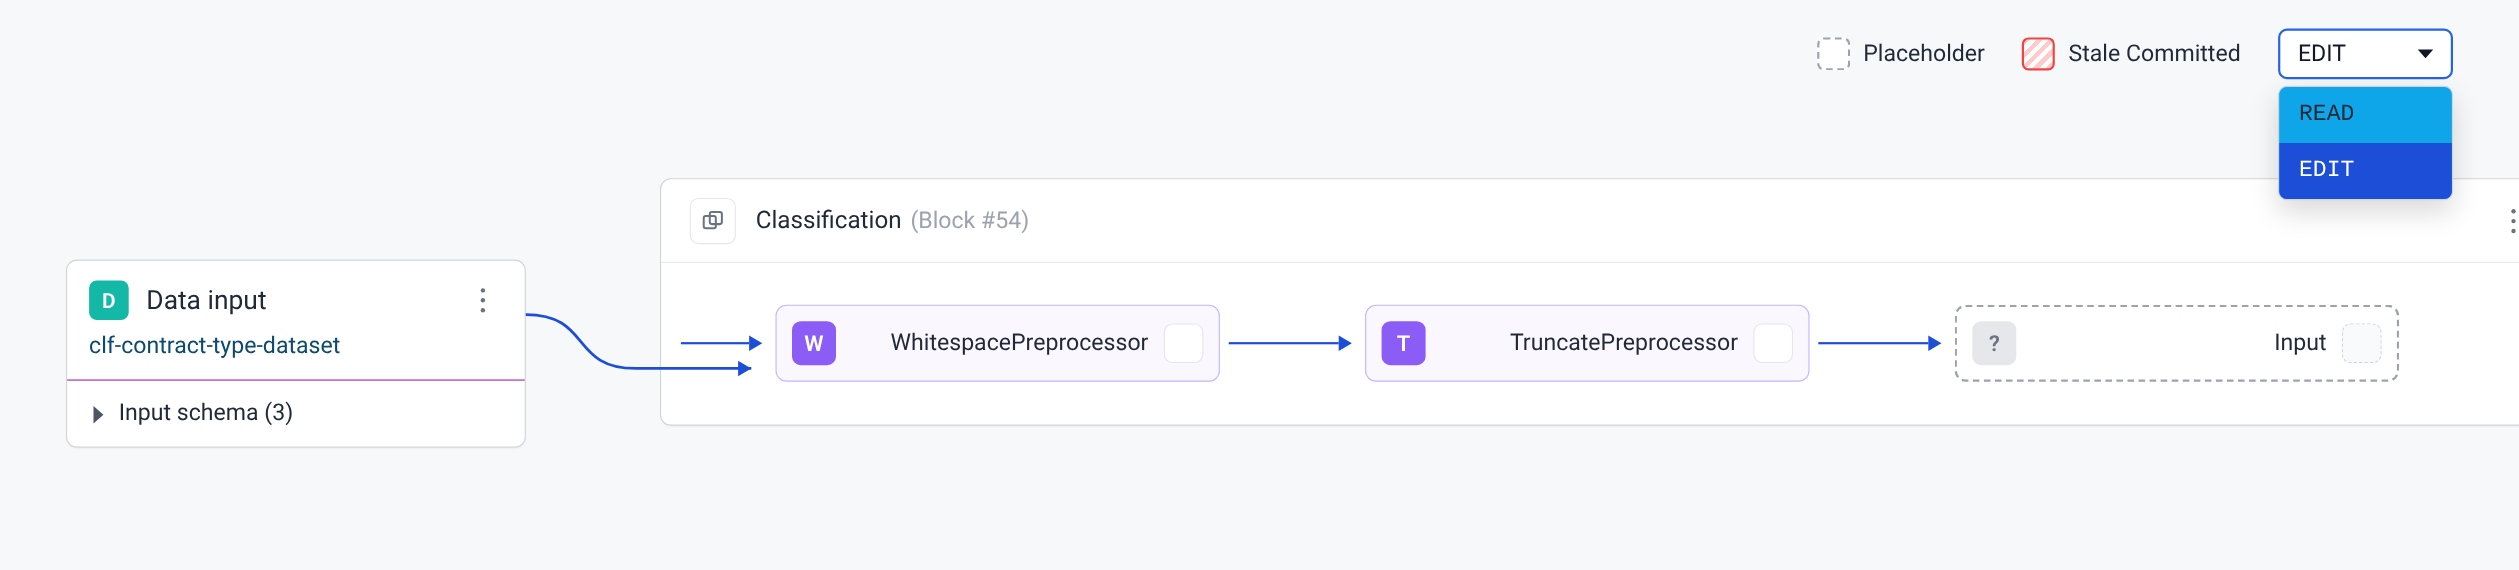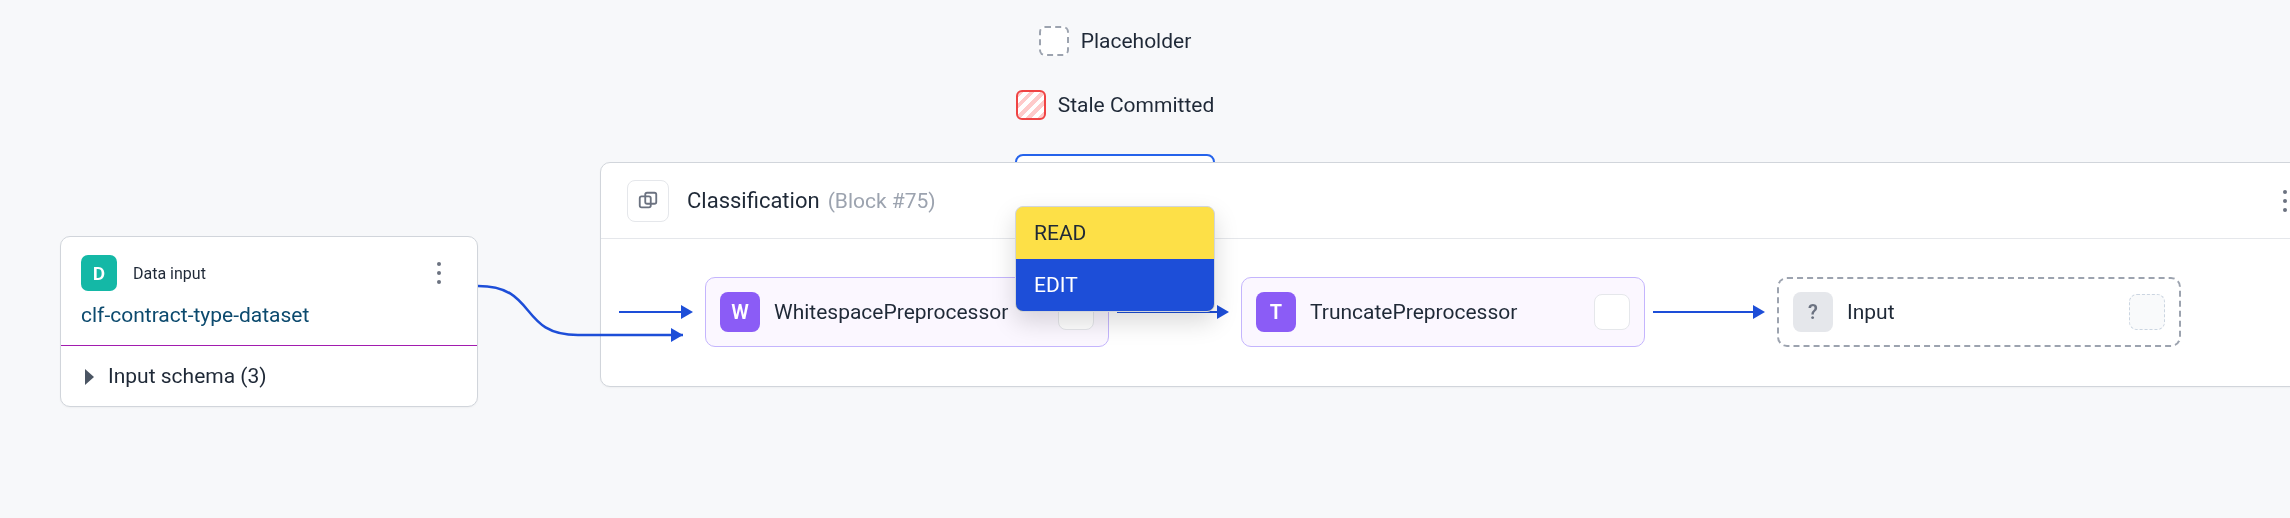--- a/index.html
+++ b/index.html
@@ -18,21 +18,20 @@
   
   .legend {
     position: absolute;
     top: 26px;
     left: 0;
     right: 60px;
     display: flex;
     justify-content: flex-end;
     align-items: center;
     gap: 34px;
-    flex-direction: column;
   }
   .legend-item {
     display: flex;
     align-items: center;
     gap: 12px;
   }
   .swatch {
     width: 30px;
     height: 30px;
     border-radius: 6px;
@@ -47,21 +46,21 @@
     background: #fff;
   }
   .swatch-stale {
     border: 2px solid #ef4444;
     background: repeating-linear-gradient(135deg,
       #fecaca 0 4px,
       #fff 4px 8px);
   }
   .dropdown {
     position: relative;
-    width: 200px;
+    width: 159px;
   }
   .dropdown-trigger {
     width: 100%;
     height: 46px;
     padding: 0 16px;
     border: 2px solid #2563eb;
     border-radius: 8px;
     background: #fff;
     display: flex;
     align-items: center;
@@ -73,26 +72,27 @@
     width: 0; height: 0;
     border-left: 7px solid transparent;
     border-right: 7px solid transparent;
     border-top: 8px solid #111827;
   }
   .dropdown-menu {
     position: absolute;
     top: 52px;
     left: 0;
     right: 0;
-    background: #fde047;
+    background: #0ea5e9;
     border: 1px solid #d1d5db;
     border-radius: 8px;
     box-shadow: 0 10px 25px rgba(0,0,0,0.15);
     overflow: hidden;
     z-index: 20;
+    font-family: Liberation Mono, monospace;
   }
   .dropdown-option {
     padding: 14px 18px;
     cursor: pointer;
   }
   .dropdown-option.selected {
     background: #1d4ed8;
     color: #fff;
   }
 
@@ -119,21 +119,21 @@
     background: #14b8a6;
     color: #fff;
     display: flex;
     align-items: center;
     justify-content: center;
     font-weight: 600;
     font-size: 19px;
     flex: 0 0 auto;
     margin-right: 16px;
   }
-  .di-title { flex: 1; font-size: 16px; }
+  .di-title { flex: 1; font-size: 24px; }
   .di-dataset {
     padding: 4px 20px 18px 20px;
   }
   .di-dataset a, .di-dataset span {
     color: #0c4a6e;
     text-decoration: none;
   }
   .di-schema {
     border-top: 1px solid #a21caf;
     padding: 18px 20px 18px 24px;
@@ -238,21 +238,21 @@
     color: #fff;
     font-weight: 600;
     display:flex; align-items:center; justify-content:center;
     margin-right: 14px;
     font-size: 20px;
   }
   .node-placeholder .node-icon {
     background: #e5e7eb;
     color: #6b7280;
   }
-  .node-label { margin-right: 14px; }
+  .node-label { margin-right: 14px; text-align: right; }
   .node-kebab {
     width: 36px; height: 36px;
     border: 1px solid #e5e7eb;
     border-radius: 8px;
     display: flex; align-items: center; justify-content: center;
     background: #fff;
     cursor: pointer;
     color: #6b7280;
   }
   .node-placeholder .node-kebab {
@@ -321,21 +321,21 @@
 
 <div class="block-card">
   <div class="block-header">
     <div class="block-icon">
       <svg width="22" height="22" viewBox="0 0 24 24" fill="none" stroke="currentColor" stroke-width="2">
         <rect x="3" y="7" width="12" height="12" rx="2"></rect>
         <rect x="9" y="3" width="12" height="12" rx="2"></rect>
       </svg>
     </div>
     <span class="block-title">Classification</span>
-    <span class="block-sub">(Block #75)</span>
+    <span class="block-sub">(Block #54)</span>
     <div class="block-header-spacer"></div>
     <div class="kebab">
       <div class="kebab-container">
           <span></span>
           <span></span>
           <span></span>
         </div>
     </div>
   </div>
 

